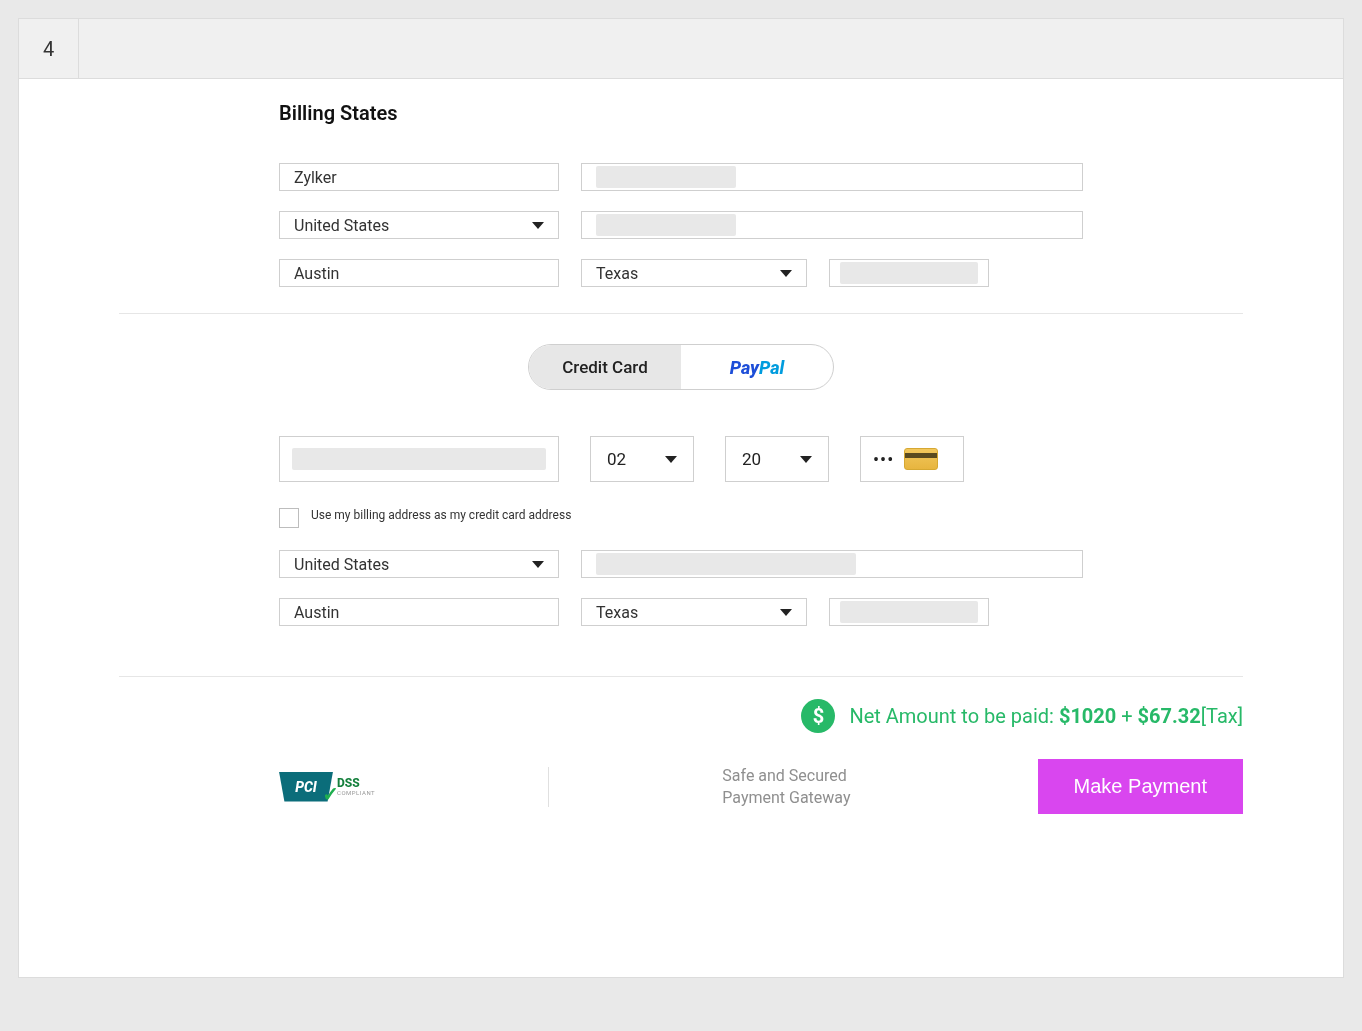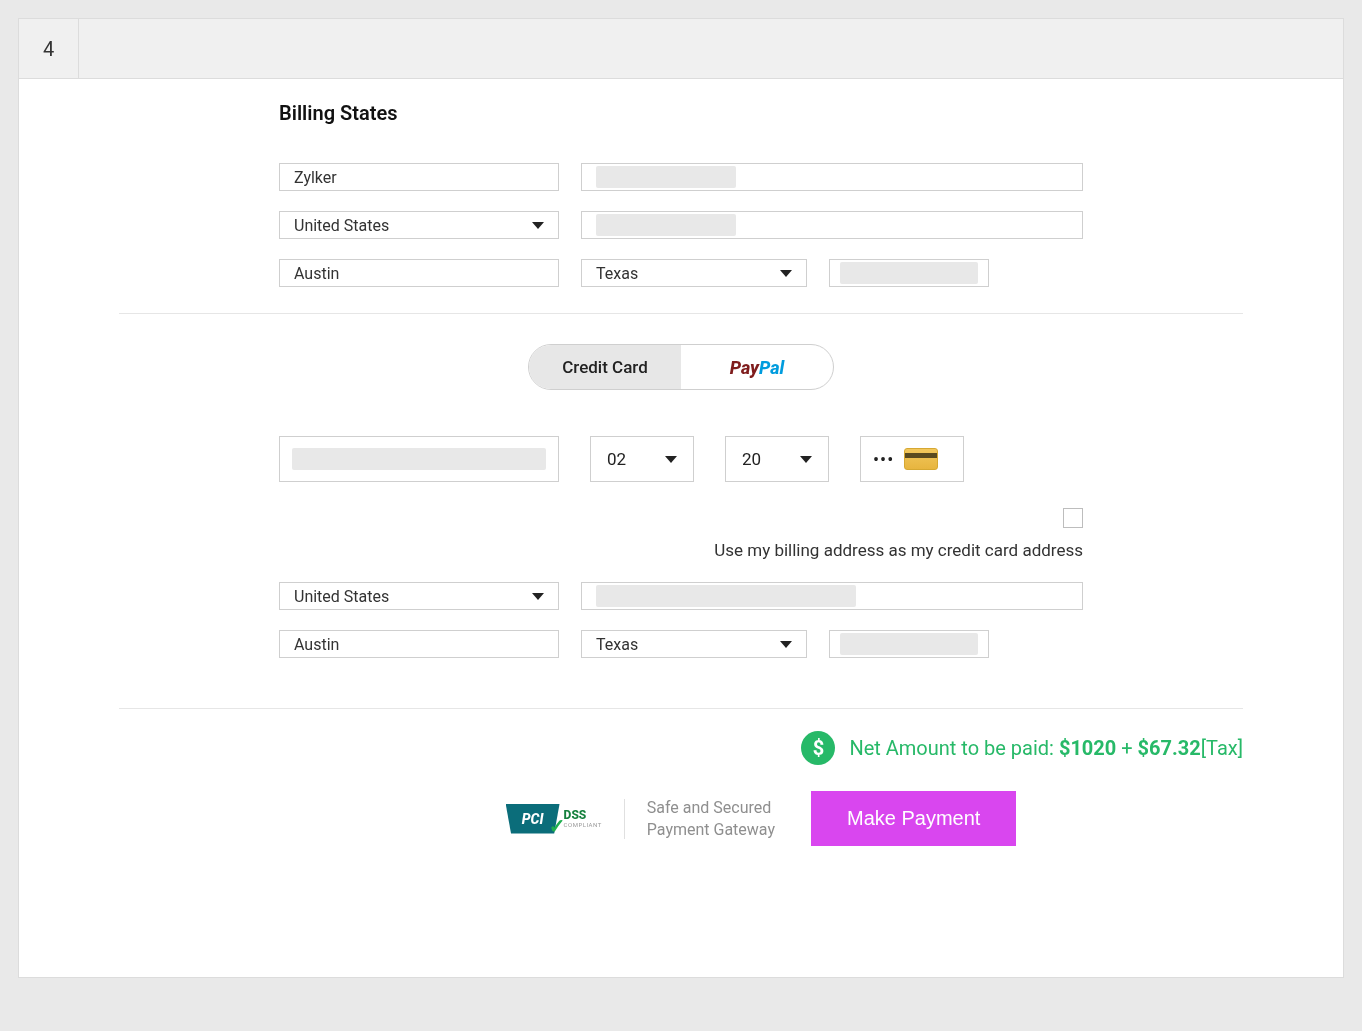--- a/index.html
+++ b/index.html
@@ -108,21 +108,21 @@
   .toggle-opt.active {
     background: #e7e7e7;
     color: #222;
     font-weight: 500;
   }
   .paypal-text {
     font-weight: 800;
     font-style: italic;
     font-size: 18px;
   }
-  .paypal-pay { color: #7f1d1d; margin-top: 8px; }
+  .paypal-pay { color: #1d4ed8; margin-top: 8px; }
   .paypal-pal { color: #009cde; }
   .cc-row { display: flex; gap: 31px; margin-bottom: 26px; }
   .cc-number {
     border: 1px solid #cfcfcf;
     height: 46px;
     width: 280px;
     display: flex;
     align-items: center;
     padding: 0 12px;
   }
@@ -155,26 +155,25 @@
   }
   .card-icon::before {
     content: "";
     position: absolute;
     left: 0; right: 0; top: 4px;
     height: 5px;
     background: #5a4a1f;
   }
   .check-row {
     display: flex;
-    align-items: flex-end;
+    align-items: flex-start;
     gap: 12px;
     margin-bottom: 22px;
-    font-size: 17px;
+    font-size: 12px;
     color: #333;
-    flex-direction: column;
   }
   .checkbox {
     width: 20px; height: 20px;
     border: 1.5px solid #bdbdbd;
     background: #fff;
     cursor: pointer;
   }
   .footer-divider {
     border: none;
     border-top: 1px solid #e6e6e6;
@@ -193,21 +192,21 @@
   }
   .dollar-badge {
     width: 34px; height: 34px; border-radius: 50%;
     background: #27b968; color: #fff;
     display: flex; align-items: center; justify-content: center;
     font-size: 20px; font-weight: 700;
   }
   .net-text strong { font-weight: 700; }
   .secure-row {
     display: flex;
-    justify-content: center;
+    justify-content: space-between;
     align-items: center;
     gap: 22px;
     margin-right: -160px;
   }
   .pci-badge {
     display: flex; align-items: center; gap: 4px;
   }
   .pci-shape {
     position: relative;
     width: 54px; height: 30px;

